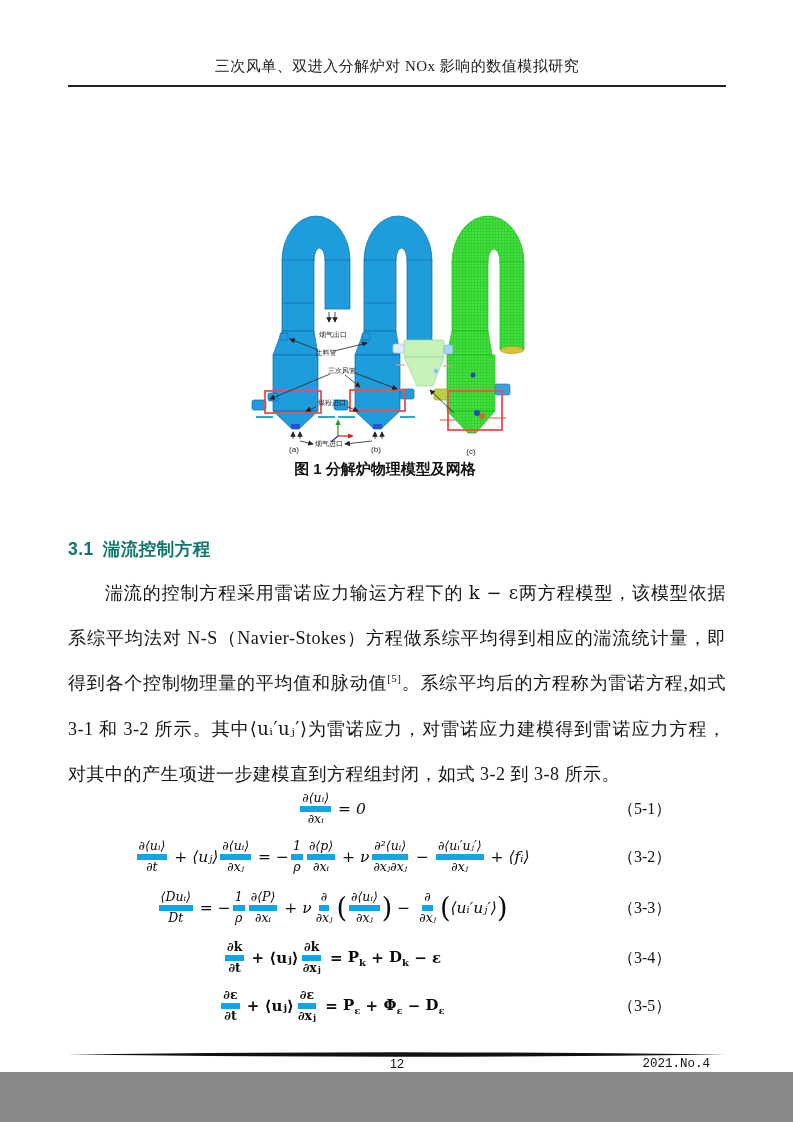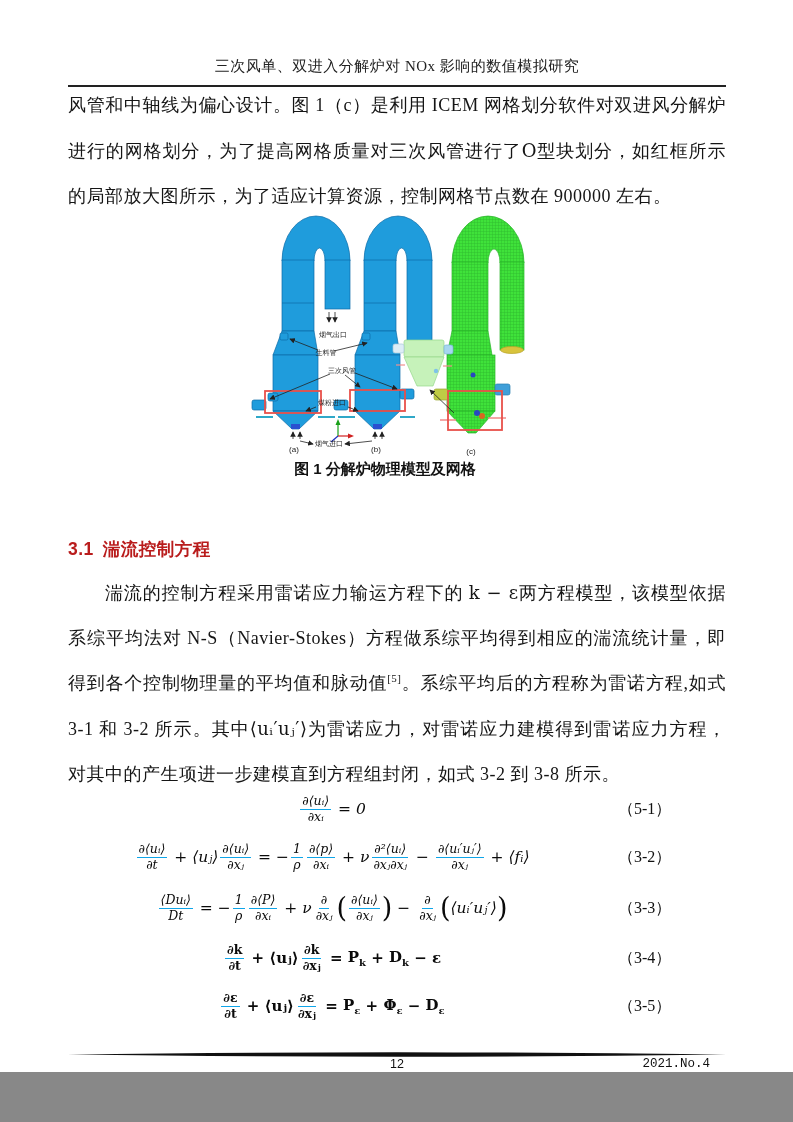--- a/index.html
+++ b/index.html
@@ -34,21 +34,21 @@
   }
   .h1{
     position:absolute; top:490px; left:68px;
     font-family:"Liberation Sans","DejaVu Sans",sans-serif;
     font-weight:bold; font-size:21px; letter-spacing:1px; color:#000;
   }
   .h1 .sec-num{margin-right:18px;}
   .h2{
     position:absolute; top:537px; left:68px;
     font-family:"Liberation Sans","DejaVu Sans",sans-serif;
-    font-weight:bold; font-size:17.5px; letter-spacing:0.5px; color:#b91c1c;
+    font-weight:bold; font-size:17.5px; letter-spacing:0.5px; color:#0f766e;
   }
   .h2 .sec-num{margin-right:9px;}
   .equations{position:absolute; top:786px; left:68px; width:658px;}
   .eq-row{
     position:relative; width:658px; box-sizing:border-box;
     display:flex; align-items:center; justify-content:center;
     padding-right:130px;
   }
   .eq-row:nth-child(1){height:46px;}
   .eq-row:nth-child(2){height:50px;}
@@ -59,21 +59,21 @@
     font-family:"DejaVu Serif","Liberation Serif",serif;
     font-style:italic; font-size:15.5px; color:#0a0a0a;
     display:inline-flex; align-items:center; white-space:pre;
   }
   .eq-style-bold .eq-math{font-style:normal; font-weight:bold; font-size:15px;}
   .mtxt{white-space:pre;}
   .frac{
     display:inline-flex; flex-direction:column; align-items:center;
     font-size:12.5px; line-height:1.18; margin:0 2px; vertical-align:middle;
   }
-  .frac .num{border-bottom:1px solid #0ea5e9; padding:0 2px; display:inline-flex; align-items:flex-end;}
+  .frac .num{border-bottom:6px solid #0ea5e9; padding:0 2px; display:inline-flex; align-items:flex-end;}
   .frac .den{padding:0 2px; display:inline-flex;}
   .pgroup{display:inline-flex; align-items:center;}
   .bigp{font-size:27px; font-weight:400; line-height:0.9; font-style:normal;}
   .msub{font-size:10px;}
   .eq-num{
     position:absolute; left:550px; top:50%; transform:translateY(-50%);
     font-family:"Liberation Serif","DejaVu Serif",serif;
     font-style:normal; font-size:16px; color:#111; white-space:nowrap;
   }
   .foot-rule{position:absolute; left:68px; top:1051px; width:658px; height:7px;}
@@ -88,21 +88,20 @@
   .fig-label{font-family:"Liberation Sans","DejaVu Sans",sans-serif;}
 </style>
 </head>
 <body>
 
 <div class="page">
 
   <div class="running-head">三次风单、双进入分解炉对 NOx 影响的数值模拟研究</div>
   <div class="head-rule"></div>
 
-  <p class="body-text p1"><span class="rt-text">风管和中轴线为偏心设计。图 1（c）是利用 ICEM 网格划分软件对双进风分解炉进行的网格划分，为了提高网格质量对三次风管进行了</span><span class="rt-math">O</span><span class="rt-text">型块划分，如红框所示的局部放大图所示，为了适应计算资源，控制网格节点数在 900000 左右。</span></p>
 
   <svg class="figure-svg" viewBox="0 0 345 255" xmlns="http://www.w3.org/2000/svg">
     <defs>
       <marker id="ah" viewBox="0 0 6 6" markerWidth="7" markerHeight="7" refX="5.2" refY="3" orient="auto">
         <path d="M0,0 L6,3 L0,6 Z" fill="#222"></path>
       </marker>
       <pattern id="meshp" width="3" height="3" patternUnits="userSpaceOnUse">
         <rect width="3" height="3" fill="#3fe23a"></rect>
         <path d="M0,1.5 H3 M1.5,0 V3" stroke="#2db82d" stroke-width="0.4" fill="none"></path>
       </pattern>

